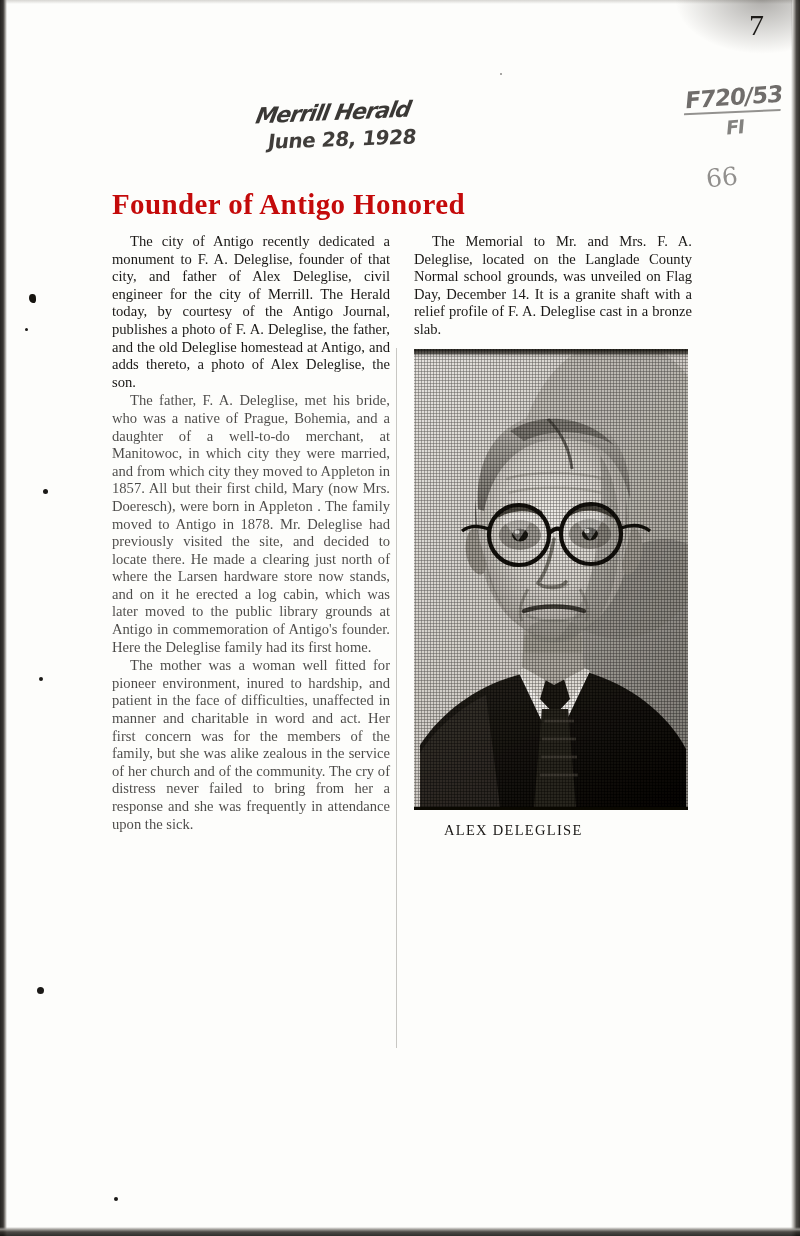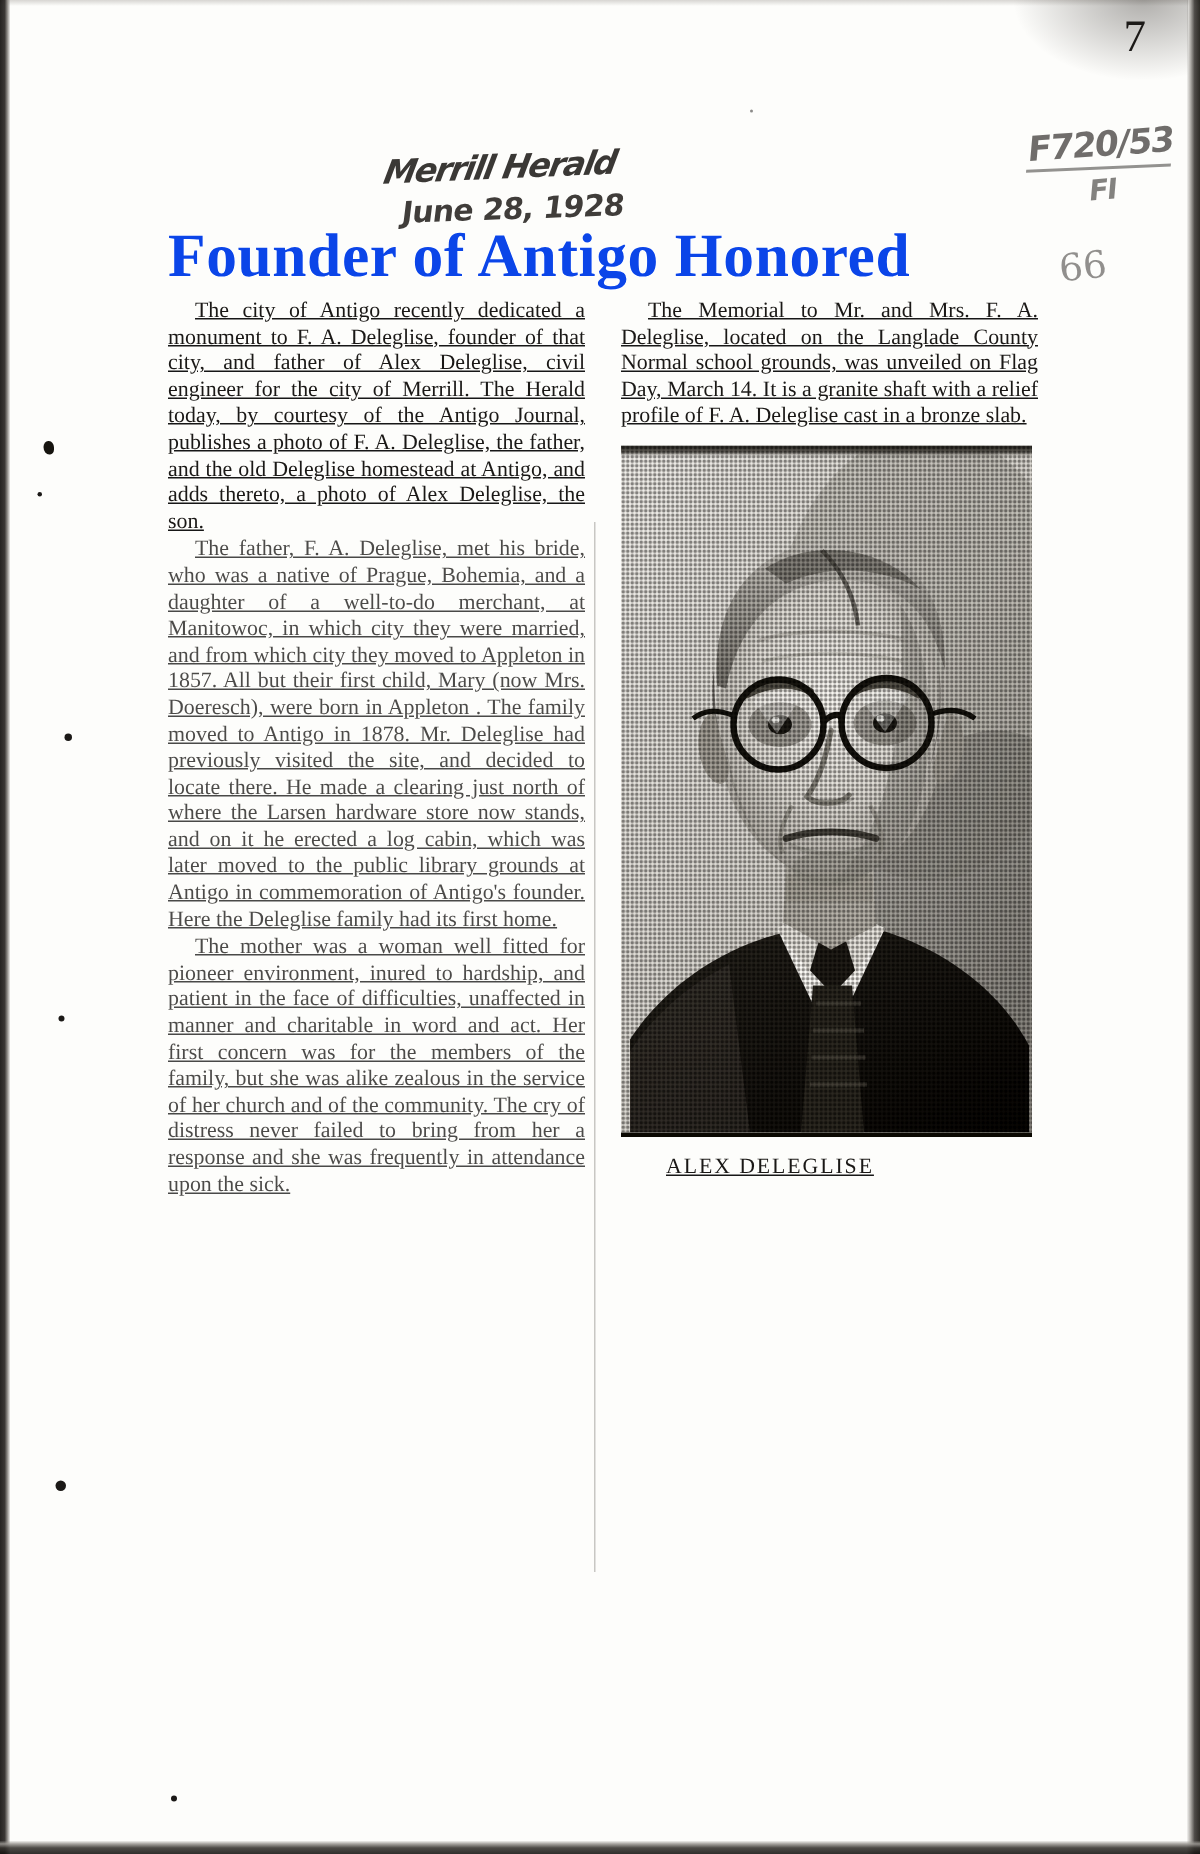--- a/index.html
+++ b/index.html
@@ -121,38 +121,38 @@
   .clipping {
     position: absolute;
     left: 112px;
     top: 152px;
     width: 580px;
   }
 
   .headline {
     font-family: "Liberation Serif", "DejaVu Serif", serif;
     font-weight: 700;
-    font-size: 41px;
+    font-size: 29px;
     line-height: 36px;
     letter-spacing: .4px;
-    color: #1d4ed8;
+    color: #b91c1c;
     white-space: nowrap;
     text-shadow: 0.35px 0 0 rgba(255,255,255,.55), -0.35px 0.4px 0 rgba(255,255,255,.4);
     filter: contrast(1.18);
+    margin-top: 34px;
   }
   .headline .hl-line { display: block; }
 
   .columns {
     display: flex;
     margin-top: 11px;
   }
   .col {
     width: 278px;
     position: relative;
-    text-decoration: underline;
   }
   .col-left { padding-right: 10px; }
   .col-right { padding-left: 14px; }
   .col-rule {
     position: absolute;
     left: 284px;
     top: 196px;
     width: 1px;
     height: 700px;
     background: #9d9a95;
@@ -257,21 +257,21 @@
 
     <div class="columns">
 
       <div class="col col-left">
         <p class="body">The city of Antigo recently dedicated a monument to F. A. Deleglise, founder of that city, and father of Alex Deleglise, civil engineer for the city of Merrill. The Herald today, by courtesy of the Antigo Journal, publishes a photo of F. A. Deleglise, the father, and the old Deleglise homestead at Antigo, and adds thereto, a photo of Alex Deleglise, the son.</p>
         <p class="body faded-2">The father, F. A. Deleglise, met his bride, who was a native of Prague, Bohemia, and a daughter of a well-to-do merchant, at Manitowoc, in which city they were married, and from which city they moved to Appleton in 1857. All but their first child, Mary (now Mrs. Doeresch), were born in Appleton . The family moved to Antigo in 1878. Mr. Deleglise had previously visited the site, and decided to locate there. He made a clearing just north of where the Larsen hardware store now stands, and on it he erected a log cabin, which was later moved to the public library grounds at Antigo in commemoration of Antigo's founder. Here the Deleglise family had its first home.</p>
         <p class="body faded-2">The mother was a woman well fitted for pioneer environment, inured to hardship, and patient in the face of difficulties, unaffected in manner and charitable in word and act. Her first concern was for the members of the family, but she was alike zealous in the service of her church and of the community. The cry of distress never failed to bring from her a response and she was frequently in attendance upon the sick.</p>
       </div>
 
       <div class="col col-right">
-        <p class="body">The Memorial to Mr. and Mrs. F. A. Deleglise, located on the Langlade County Normal school grounds, was unveiled on Flag Day, March 14. It is a granite shaft with a relief profile of F. A. Deleglise cast in a bronze slab.</p>
+        <p class="body">The Memorial to Mr. and Mrs. F. A. Deleglise, located on the Langlade County Normal school grounds, was unveiled on Flag Day, December 14. It is a granite shaft with a relief profile of F. A. Deleglise cast in a bronze slab.</p>
 
         <div class="photo-wrap">
           <div class="photo">
             <svg class="photo-inner" viewBox="0 0 274 458" preserveAspectRatio="xMidYMid slice">
               <defs>
                 <radialGradient id="faceLight" cx="48%" cy="42%" r="62%">
                   <stop offset="0%" stop-color="#f2f0ec"></stop>
                   <stop offset="55%" stop-color="#dbd8d2"></stop>
                   <stop offset="100%" stop-color="#a8a49d"></stop>
                 </radialGradient>

